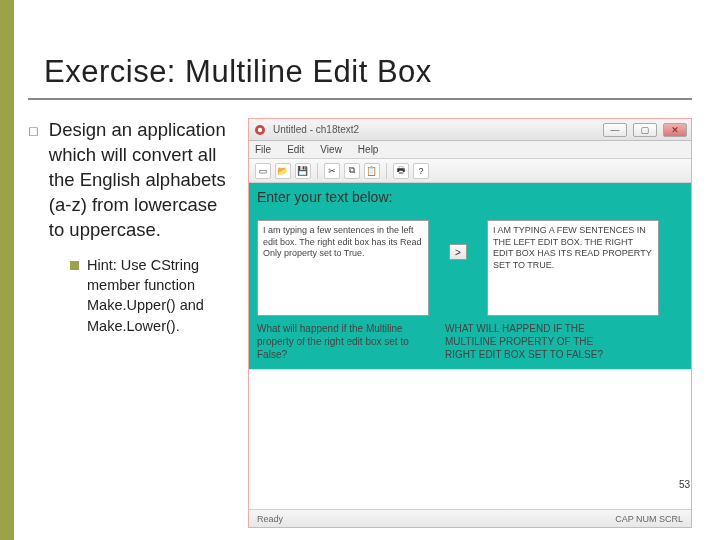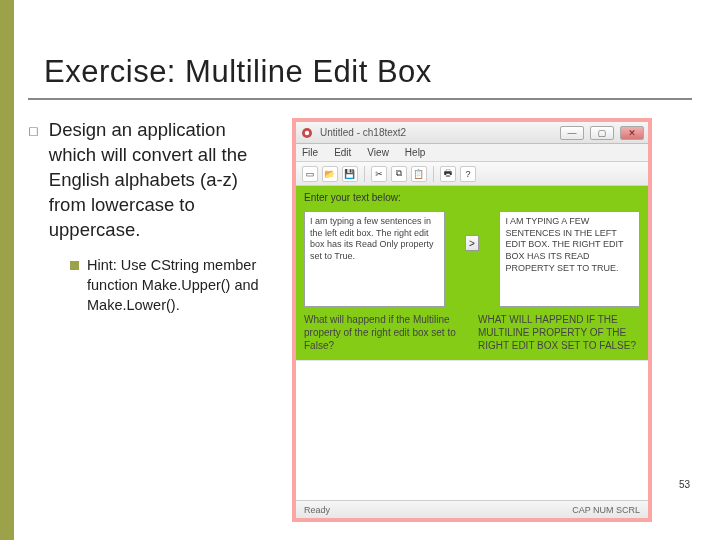--- a/index.html
+++ b/index.html
@@ -68,23 +68,23 @@
   }
   .page-num {
     position: absolute;
     right: 30px; bottom: 50px;
     font-size: 10px;
     color: #333;
   }
 
   
   .app-window {
-    width: 360px;
-    border: 4px solid #fca5a5;
-    background: #84cc16;
+    width: 444px;
+    border: 1px solid #fca5a5;
+    background: #14b8a6;
     font-family: Tahoma, Arial, sans-serif;
     font-size: 10px;
     color: #333;
   }
   .titlebar {
     height: 22px;
     background: linear-gradient(#f6f6f6,#e3e3e3);
     border-bottom: 1px solid #bfbfbf;
     display: flex; align-items: center;
     padding: 0 4px;
@@ -124,21 +124,21 @@
     border:1px solid #ccc;
     border-radius:2px;
     background:#fff;
     display:flex;align-items:center;justify-content:center;
     font-size:9px;
   }
   .tb-sep { width:1px; height:16px; background:#ccc; margin: 0 2px; }
   .client {
     padding: 6px 8px 4px 8px;
   }
-  .prompt-label { font-size: 10px; color:#333; margin-bottom: 8px; }
+  .prompt-label { font-size: 14px; color:#333; margin-bottom: 15px; }
   .edit-area {
     display:flex; align-items:flex-start; gap: 20px;
   }
   .editbox {
     border: 1px solid #9aa0a6;
     background:#fff;
     width: 172px;
     font-size: 9px;
     line-height: 1.3;
     padding: 4px 5px;

